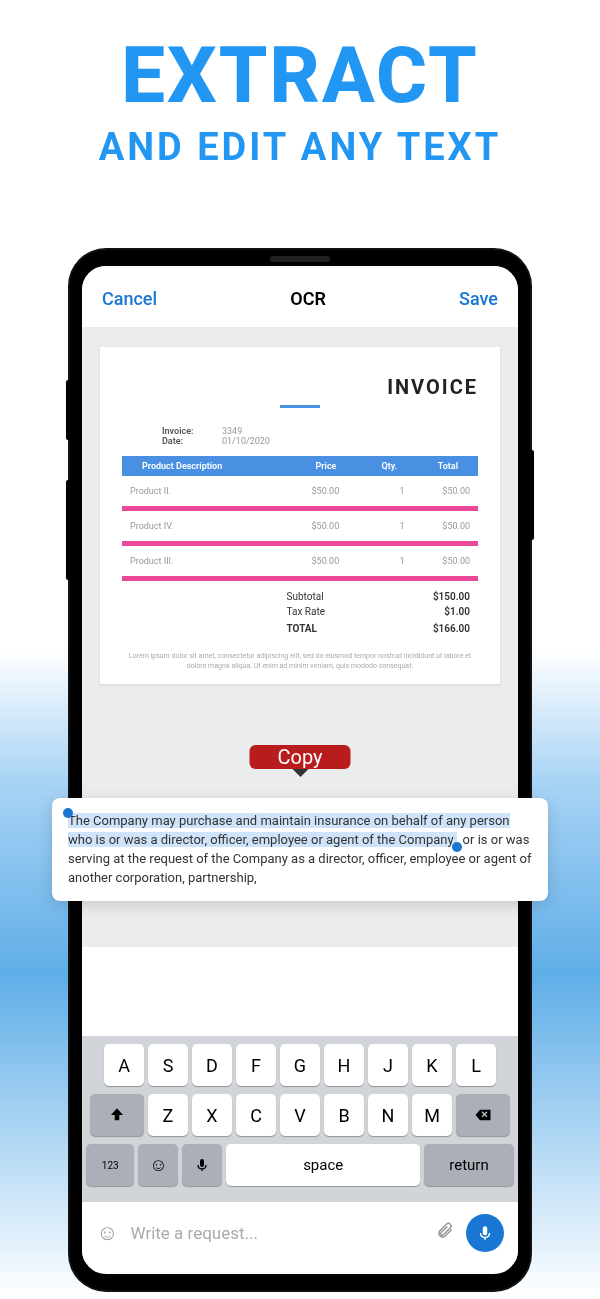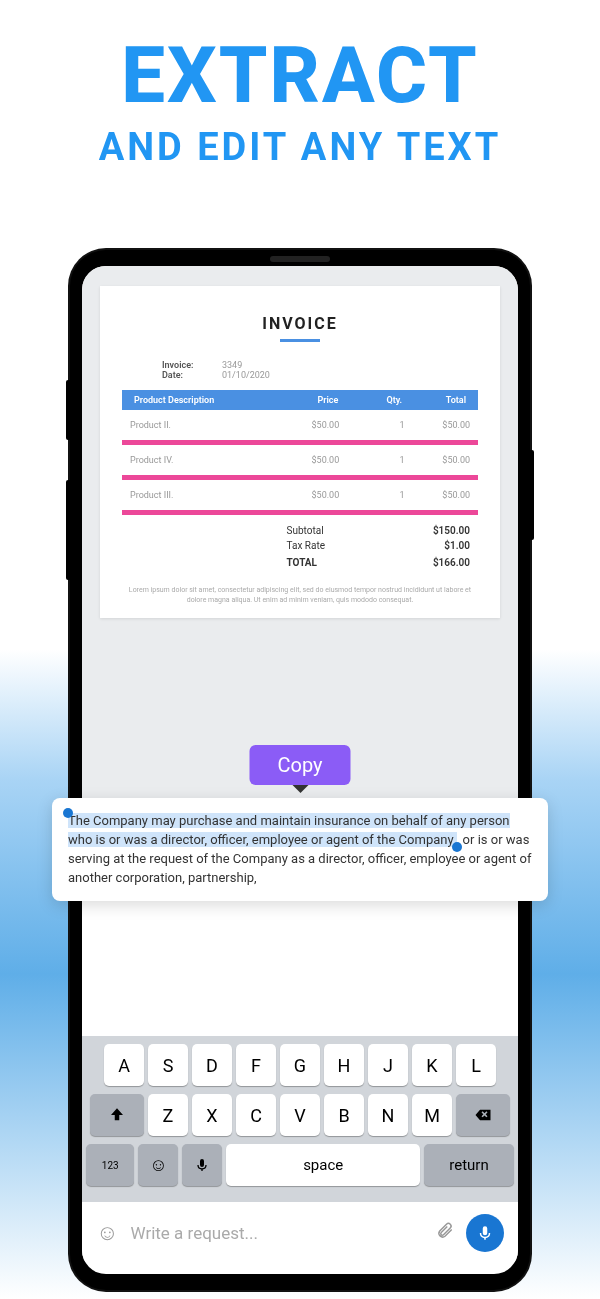--- a/index.html
+++ b/index.html
@@ -15,41 +15,41 @@
 .phone-notch-right { position: absolute; right: -4px; top: 200px; width: 4px; height: 90px; background: #000; border-radius: 0 2px 2px 0; }
 .phone-screen { width: 100%; height: 100%; background: #fff; border-radius: 24px; position: relative; overflow: hidden; }
 .speaker { position: absolute; top: 6px; left: 50%; transform: translateX(-50%); width: 60px; height: 6px; background: #222; border-radius: 3px; z-index: 5; }
 
 .app-header { display: flex; justify-content: space-between; align-items: center; padding: 22px 20px 18px; background: #fff; }
 .hdr-btn { color: #1976D2; font-size: 18px; font-weight: 500; }
 .hdr-title { color: #000; font-size: 18px; font-weight: 600; }
 
 .doc-area { background: #eaecee; padding: 20px 18px; height: 620px; }
 .invoice-card { background: #fff; padding: 28px 22px 12px; box-shadow: 0 1px 3px rgba(0,0,0,0.1); }
-.inv-title { text-align: center; font-size: 16px; font-weight: 700; letter-spacing: 2px; color: #222; }
+.inv-title { text-align: right; font-size: 20px; font-weight: 700; letter-spacing: 2px; color: #222; }
 .inv-underline { width: 40px; height: 3px; background: #4a90e2; margin: 6px auto 18px; }
 .inv-meta { font-size: 9px; color: #555; margin-bottom: 10px; }
 .inv-meta-row { display: flex; padding-left: 40px; }
 .inv-meta-label { width: 60px; font-weight: 600; }
 .inv-meta-val { color: #999; }
-.inv-thead { display: flex; background: #4a90e2; color: #fff; font-size: 9px; font-weight: 600; padding: 5px 12px; }
+.inv-thead { display: flex; background: #4a90e2; color: #fff; font-size: 9px; font-weight: 600; padding: 5px 20px; }
 .inv-thead .c1 { flex: 2.2; }
 .inv-thead .c2, .inv-thead .c3, .inv-thead .c4 { flex: 1; text-align: right; }
 .inv-row { display: flex; font-size: 9px; color: #999; padding: 10px 8px; border-bottom: 5px solid #ec4899; }
 .inv-row .c1 { flex: 2.2; }
 .inv-row .c2, .inv-row .c3, .inv-row .c4 { flex: 1; text-align: right; }
 .inv-totals { margin-top: 8px; }
 .inv-trow { display: flex; font-size: 10px; color: #333; padding: 2px 8px 2px 0; }
 .inv-trow .tl { flex: 2.2; }
 .inv-trow .lbl { flex: 2; text-align: left; padding-left: 30px; }
 .inv-trow .amt { flex: 1; text-align: right; font-weight: 600; }
 .inv-trow.total { font-weight: 700; margin-top: 2px; }
 .inv-lorem { font-size: 7px; color: #aaa; text-align: center; margin-top: 16px; line-height: 1.4; padding: 0 4px; }
 
-.copy-tooltip { position: absolute; left: 50%; transform: translateX(-50%); top: 745px; background: #8b5cf6; color: #fff; font-size: 20px; padding: 8px 28px; border-radius: 6px; z-index: 20; }
+.copy-tooltip { position: absolute; left: 50%; transform: translateX(-50%); top: 745px; background: #b91c1c; color: #fff; font-size: 20px; padding: 0 28px; border-radius: 6px; z-index: 20; }
 .copy-tooltip::after { content: ""; position: absolute; left: 50%; transform: translateX(-50%); top: 100%; border: 8px solid transparent; border-top-color: #333; }
 
 .ocr-text-card { position: absolute; top: 798px; left: 52px; right: 52px; background: #fff; border-radius: 8px; box-shadow: 0 4px 16px rgba(0,0,0,0.15); padding: 14px 16px; z-index: 15; font-size: 13px; line-height: 1.45; color: #333; }
 .selected-text { background: #cfe4fa; position: relative; }
 .sel-handle { position: absolute; width: 10px; height: 10px; background: #1976D2; border-radius: 50%; }
 .sel-handle.tl { top: -5px; left: -5px; }
 .sel-handle.br { bottom: -5px; right: -5px; }
 
 .keyboard { position: absolute; bottom: 72px; left: 0; right: 0; background: #d1d5da; padding: 8px 4px; z-index: 12; }
 .kb-row { display: flex; justify-content: center; gap: 4px; margin-bottom: 8px; }
@@ -75,20 +75,25 @@
   <div class="marketing-subtitle">AND EDIT ANY TEXT</div>
 </div>
 
 <div class="phone-frame">
   <div class="phone-notch-left"></div>
   <div class="phone-notch-left2"></div>
   <div class="phone-notch-right"></div>
   <div class="speaker"></div>
   <div class="phone-screen">
 
+    <div class="app-header">
+      <span class="hdr-btn">Cancel</span>
+      <span class="hdr-title">OCR</span>
+      <span class="hdr-btn">Save</span>
+    </div>
 
     <div class="doc-area">
       <div class="invoice-card">
         <div class="inv-title">INVOICE</div>
         <div class="inv-underline"></div>
         <div class="inv-meta">
           <div class="inv-meta-row">
               <span class="inv-meta-label">Invoice:</span>
               <span class="inv-meta-val">3349</span>
             </div>

